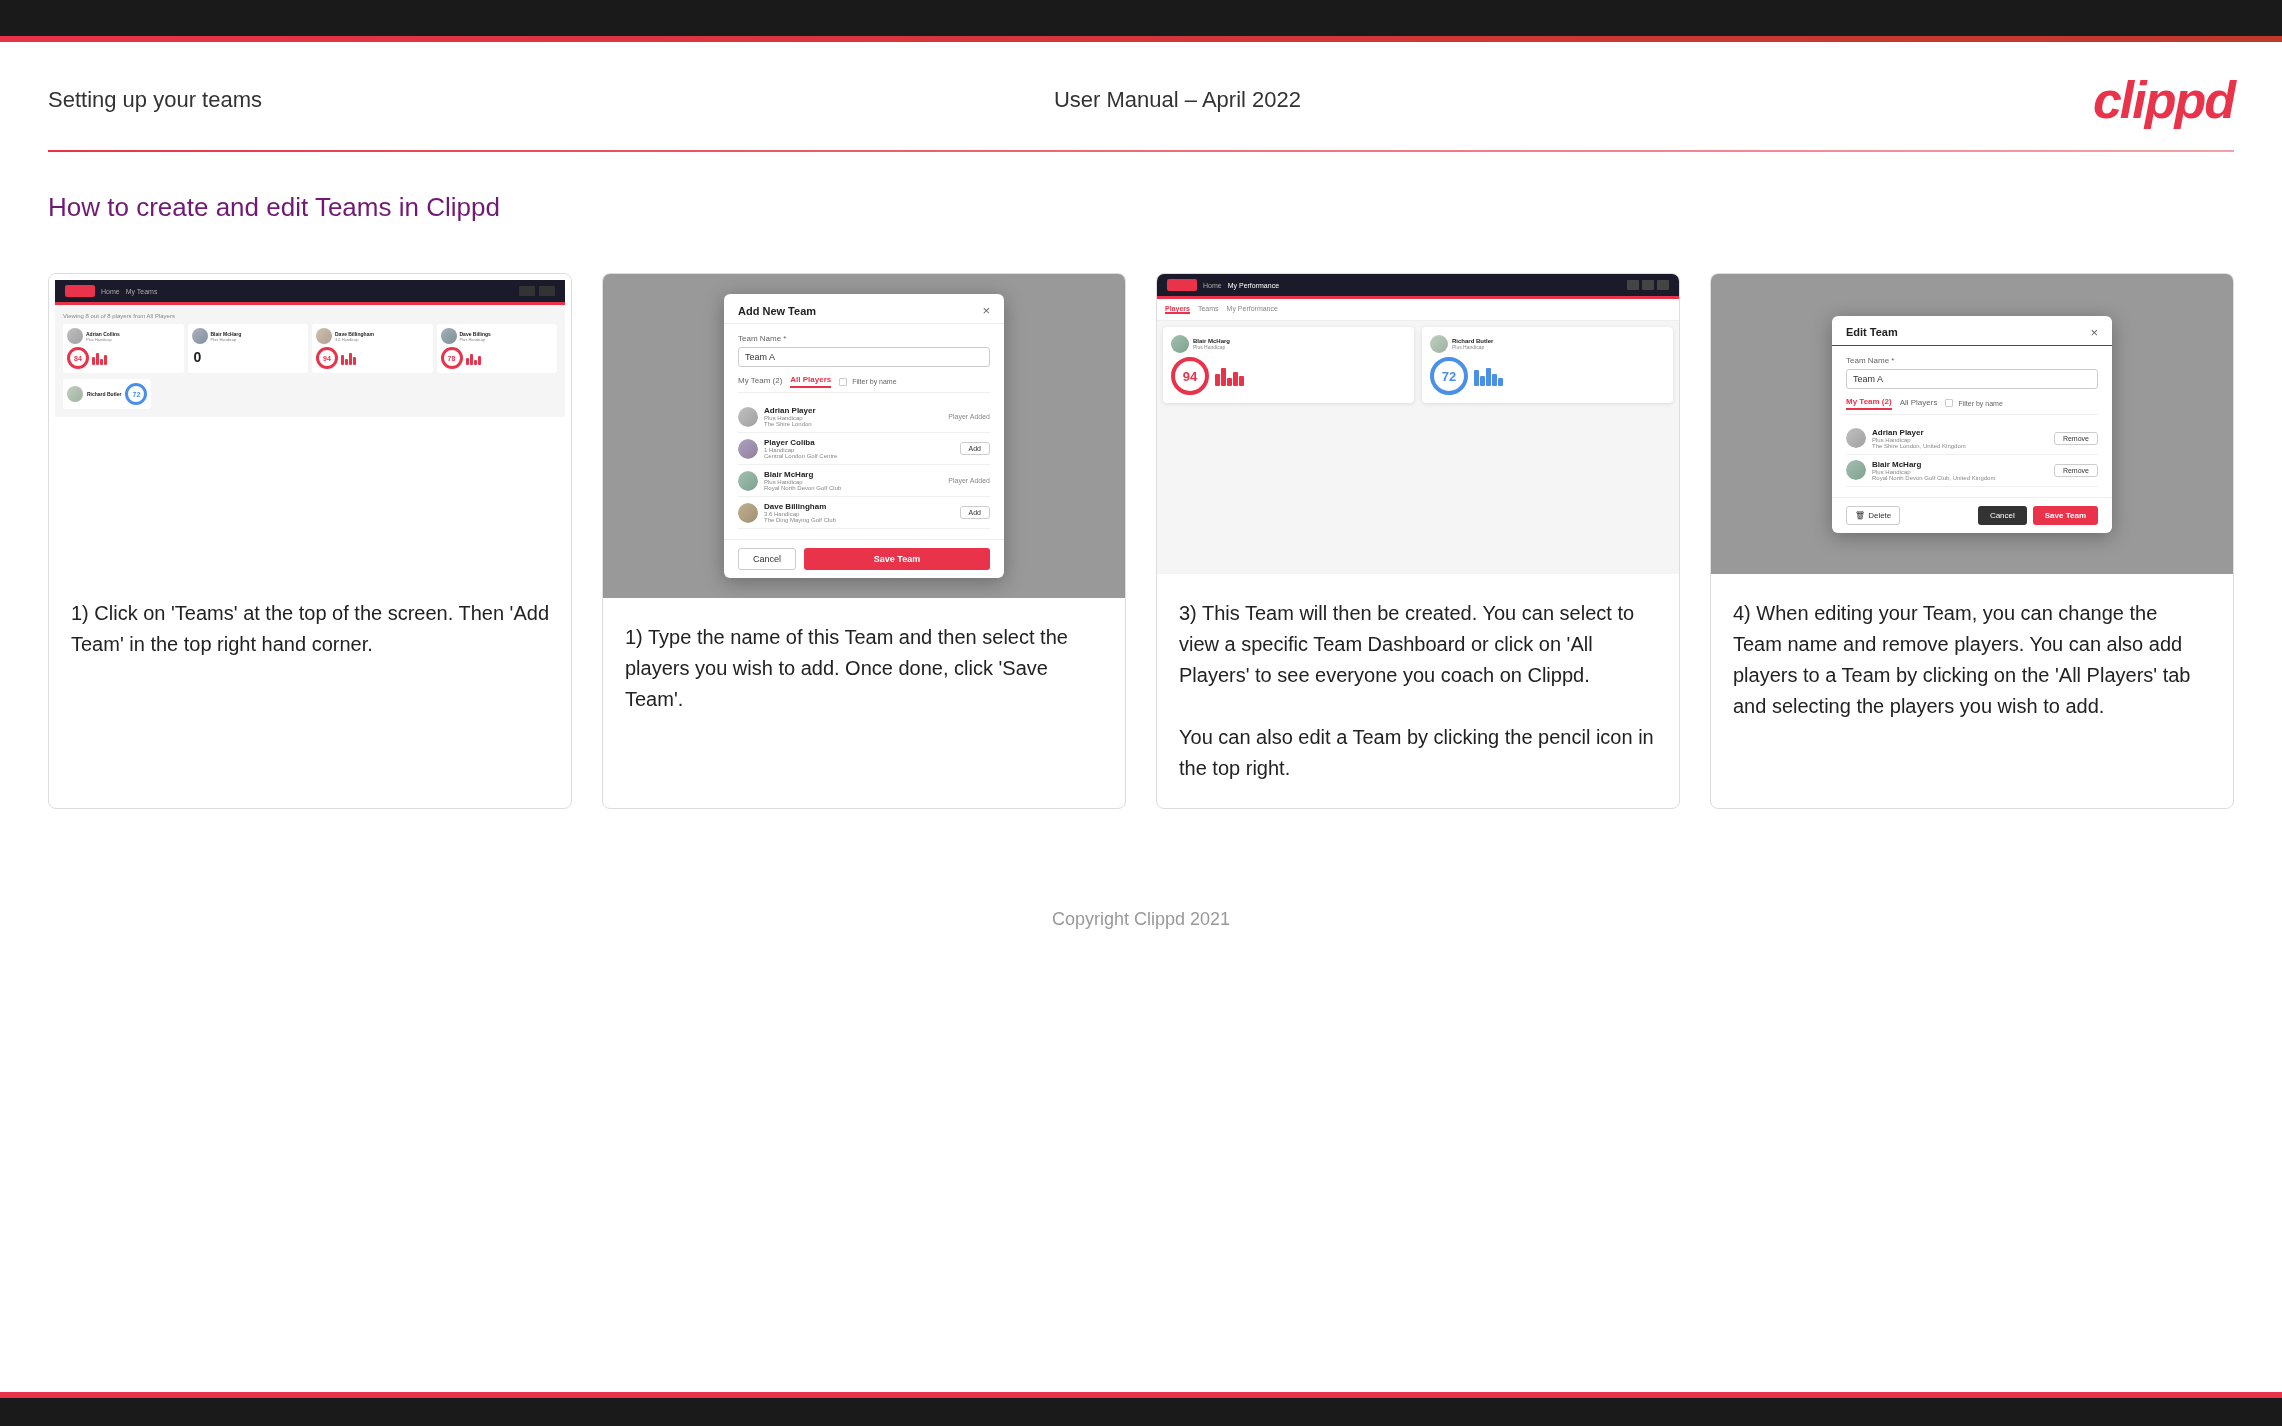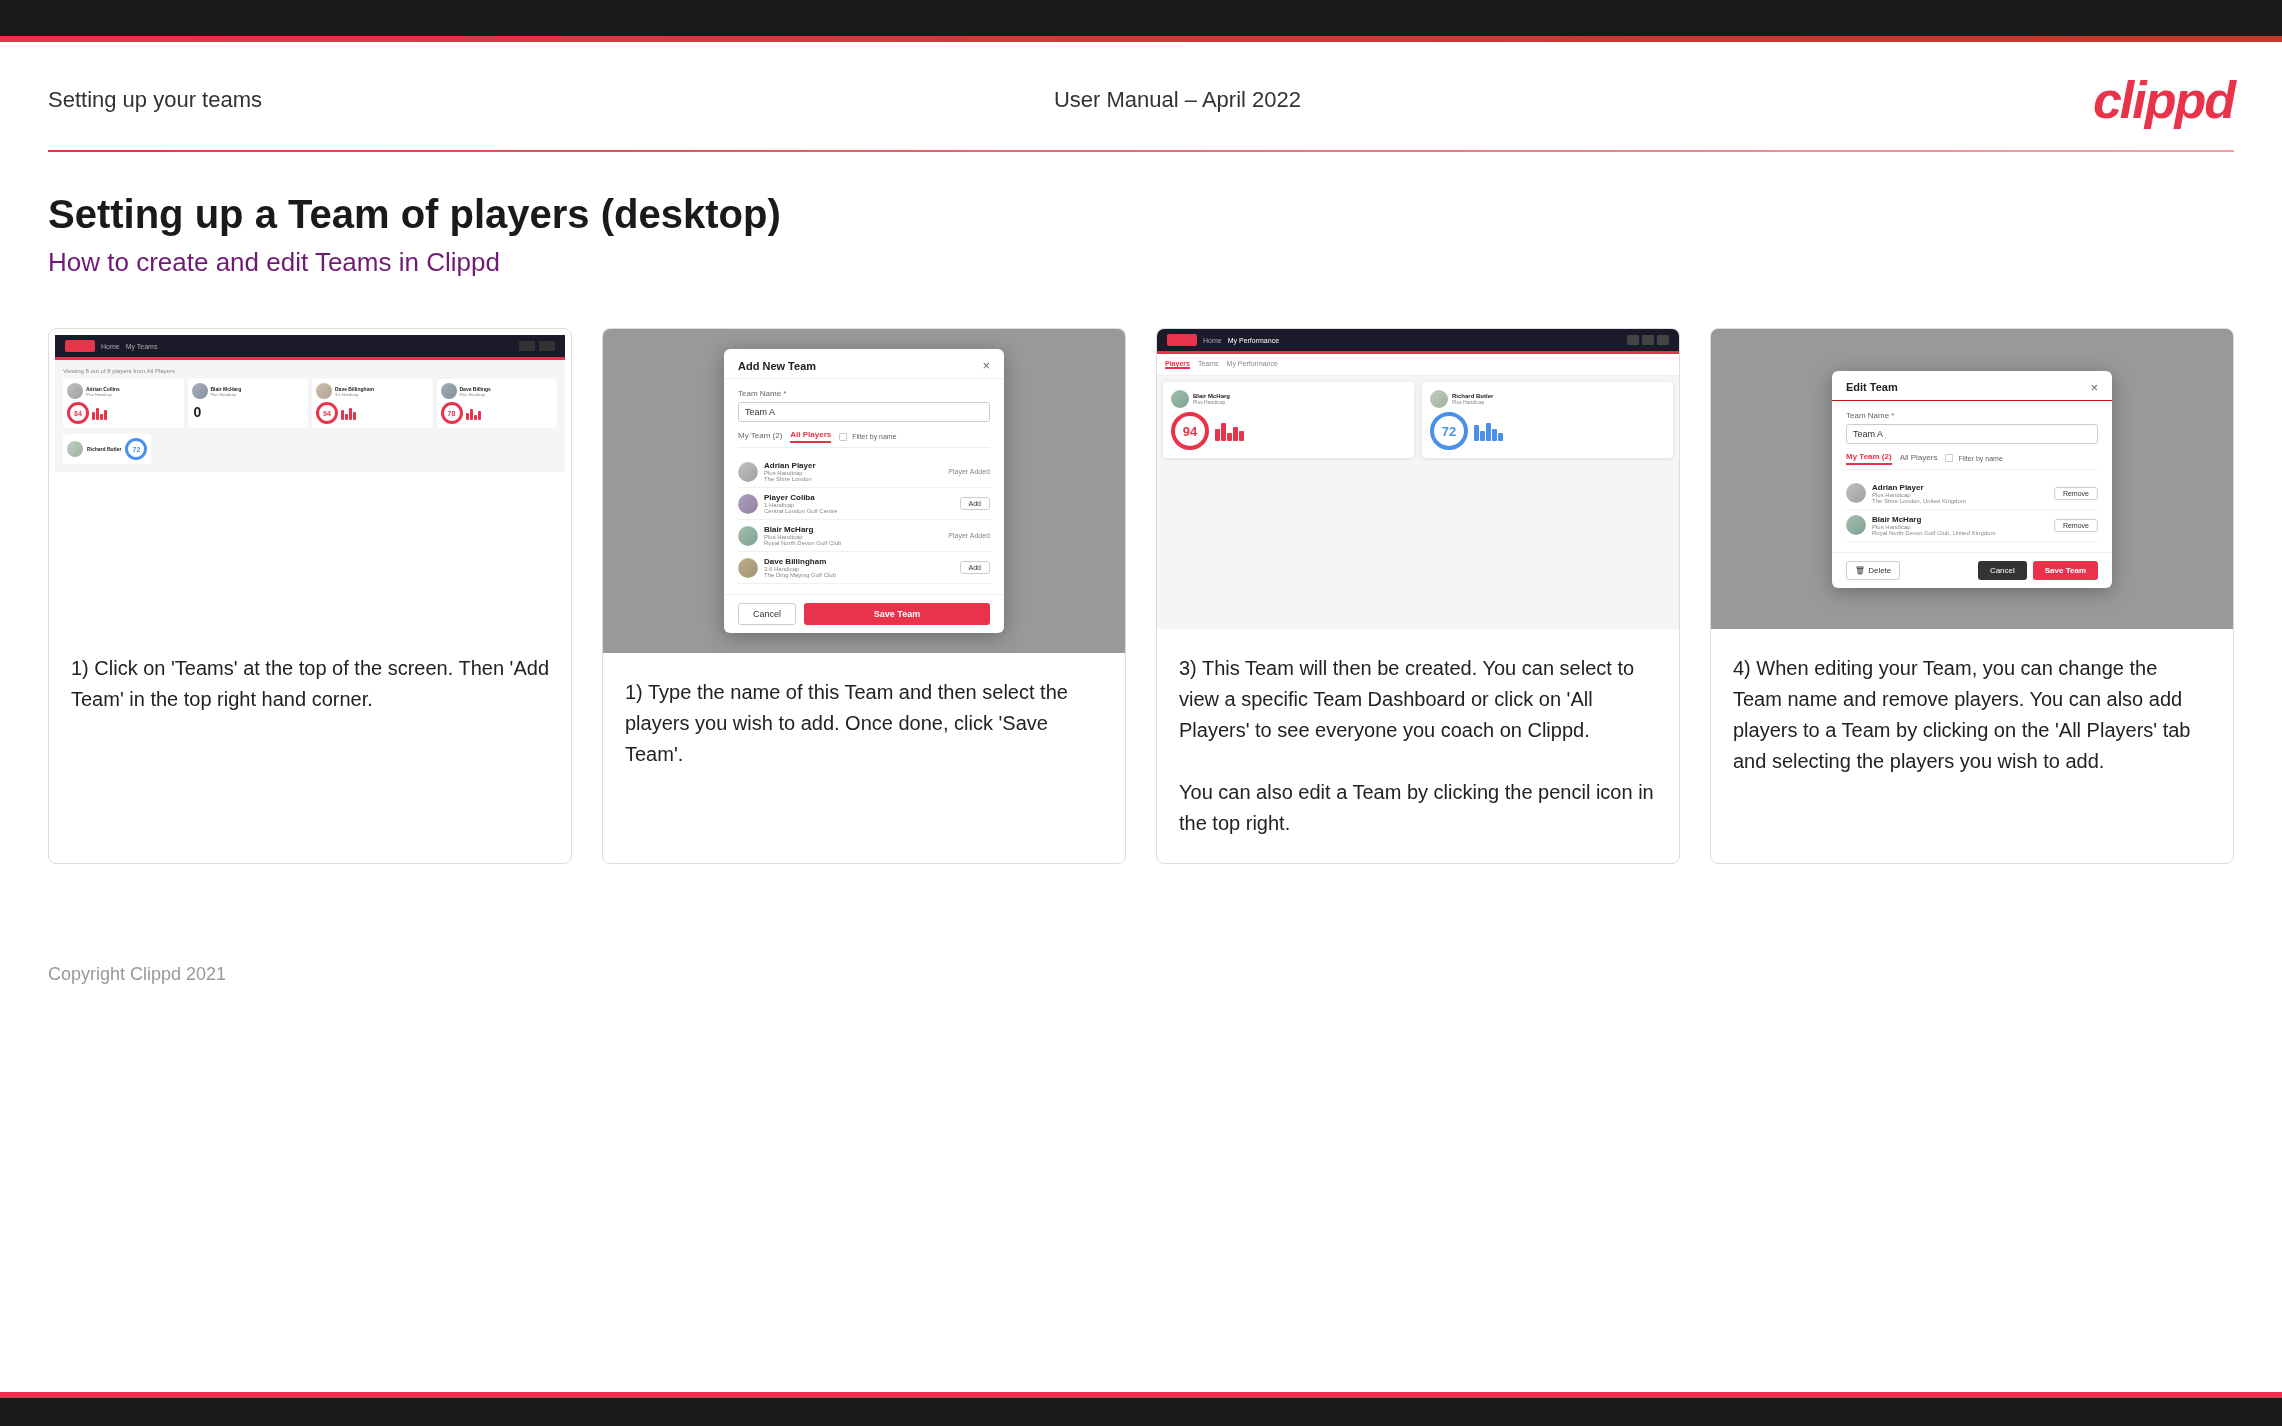--- a/index.html
+++ b/index.html
@@ -380,20 +380,21 @@
       cursor: pointer;
       color: #fff;
       font-weight: bold;
     }
 
     
     .page-footer {
       padding: 20px 48px;
       font-size: 18px;
       color: #999;
+      text-align: center;
     }
 
     
     .bottom-accent {
       position: fixed;
       bottom: 0;
       left: 0;
       width: 100%;
     }
 
@@ -437,21 +438,20 @@
   <div class="header-center">User Manual – April 2022</div>
   <div class="header-right">
     <span class="logo-text">clippd</span>
   </div>
 </div>
 
 <div class="divider"></div>
 
 <div class="main-content">
 
-  <div class="page-title">Setting up a Team of players (desktop)</div>
   <div class="page-subtitle">How to create and edit Teams in Clippd</div>
 
   <div class="cards-row">
 
     <div class="card">
       <div class="card-screenshot screenshot-dashboard">
 
         <div style="background:#1a1a2a; height:22px; display:flex; align-items:center; padding:0 10px; gap:6px;">
           <div style="background:#e8334a; width:30px; height:12px; border-radius:2px;"></div>
           <div style="color:#aaa; font-size:7px;">Home</div>

